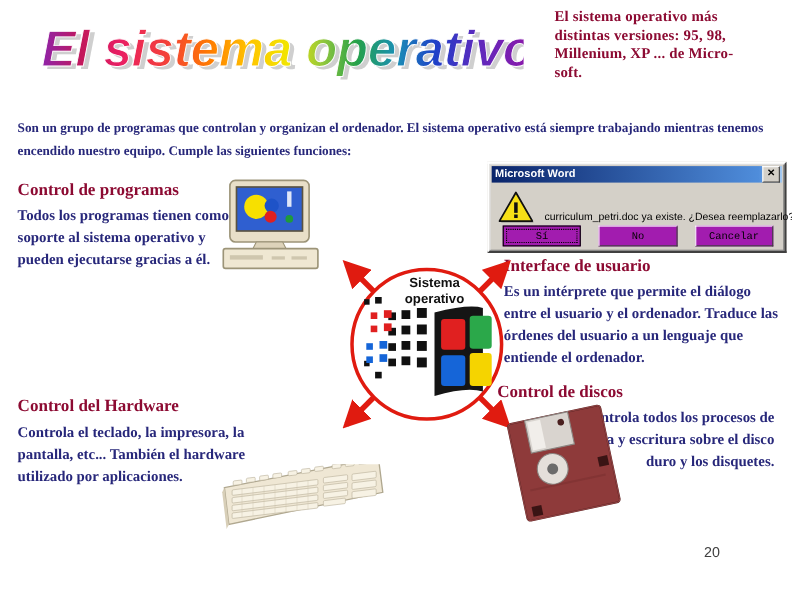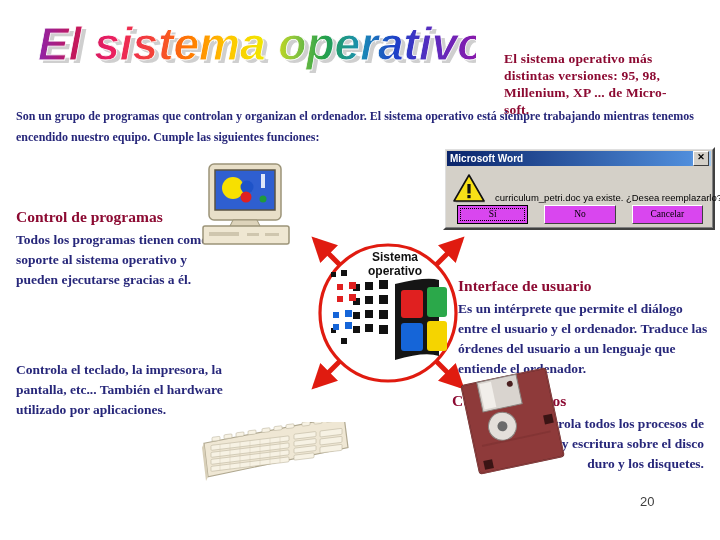--- a/index.html
+++ b/index.html
@@ -26,21 +26,20 @@
     width: 440px;
     height: 66px;
   }
   .wordart svg { display: block; }
 
   
   .tx-red {
     color: #8C0A32;
     font-family: "Liberation Serif", serif;
     font-weight: bold;
-    margin-top: 44px;
   }
   .tx-navy {
     color: #27277A;
     font-family: "Liberation Serif", serif;
     font-weight: bold;
   }
 
   .topright {
     position: absolute;
     left: 504px;
@@ -187,30 +186,30 @@
     position: absolute;
     left: 12px;
     top: 56px;
     right: 10px;
     height: 19px;
     display: flex;
     gap: 16px;
   }
   .dlg-btn {
     flex: 1;
-    background: #d946ef;
+    background: #a21caf;
     border-top: 1px solid #ffffff;
     border-left: 1px solid #ffffff;
     border-right: 1px solid #404040;
     border-bottom: 1px solid #404040;
     font-size: 9.5px;
     color: #000;
     text-align: center;
     line-height: 17px;
-    font-family: Liberation Serif, serif;
+    font-family: Liberation Mono, monospace;
     position: relative;
     cursor: default;
   }
   .dlg-btn.default {
     border: 1px solid #000000;
   }
   .dlg-btn.default .focus-ring {
     position: absolute;
     left: 2px; top: 2px; right: 2px; bottom: 2px;
     border: 1px dotted #000;
@@ -260,20 +259,21 @@
   </div>
 
   <div class="intro tx-navy">Son un grupo de programas que controlan y organizan el ordenador. El sistema operativo está siempre trabajando mientras tenemos encendido nuestro equipo. Cumple las siguientes funciones:</div>
 
   <div id="sec-programas">
     <div class="sec-head tx-red">Control de programas</div>
     <div class="sec-body tx-navy">Todos los programas tienen como soporte al sistema operativo y pueden ejecutarse gracias a él.</div>
   </div>
 
   <div id="sec-hardware">
+    <div class="sec-head tx-red">Control del Hardware</div>
     <div class="sec-body tx-navy">Controla el teclado, la impresora, la pantalla, etc... También el hardware utilizado por aplicaciones.</div>
   </div>
 
   <div id="sec-interface">
     <div class="sec-head tx-red">Interface de usuario</div>
     <div class="sec-body tx-navy">Es un intérprete que permite el diálogo entre el usuario y el ordenador. Traduce las órdenes del usuario a un lenguaje que entiende el ordenador.</div>
   </div>
 
   <div id="sec-discos">
     <div class="sec-head tx-red">Control de discos</div>

